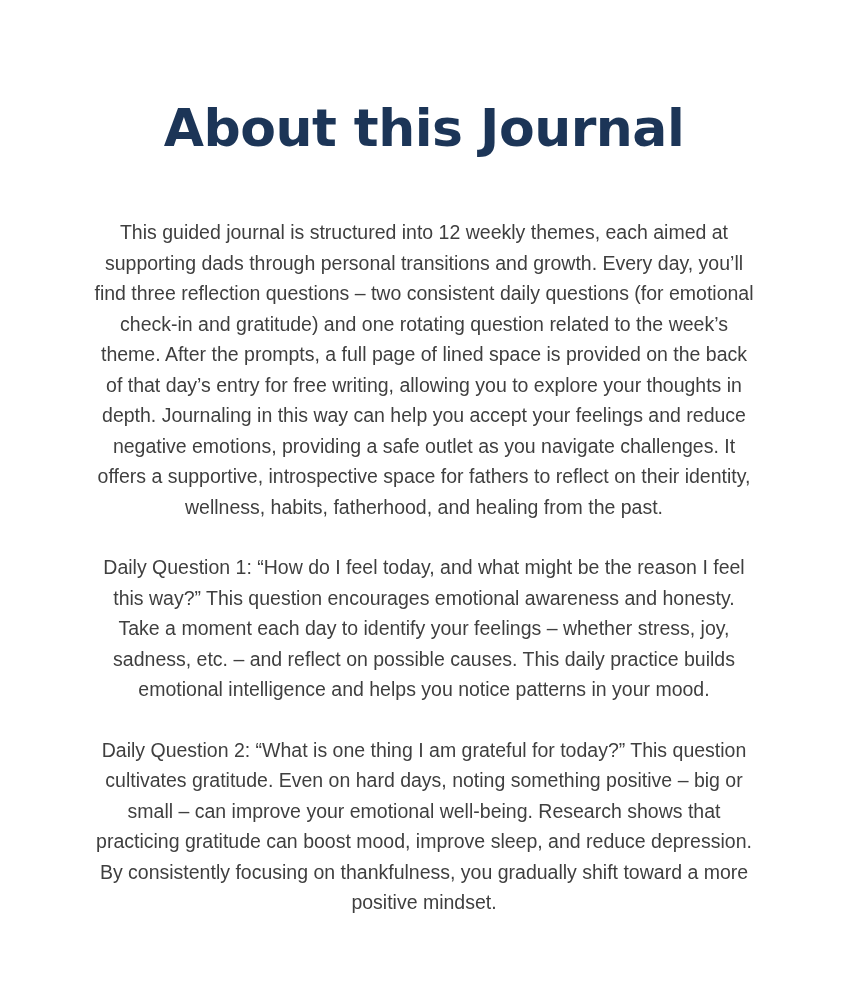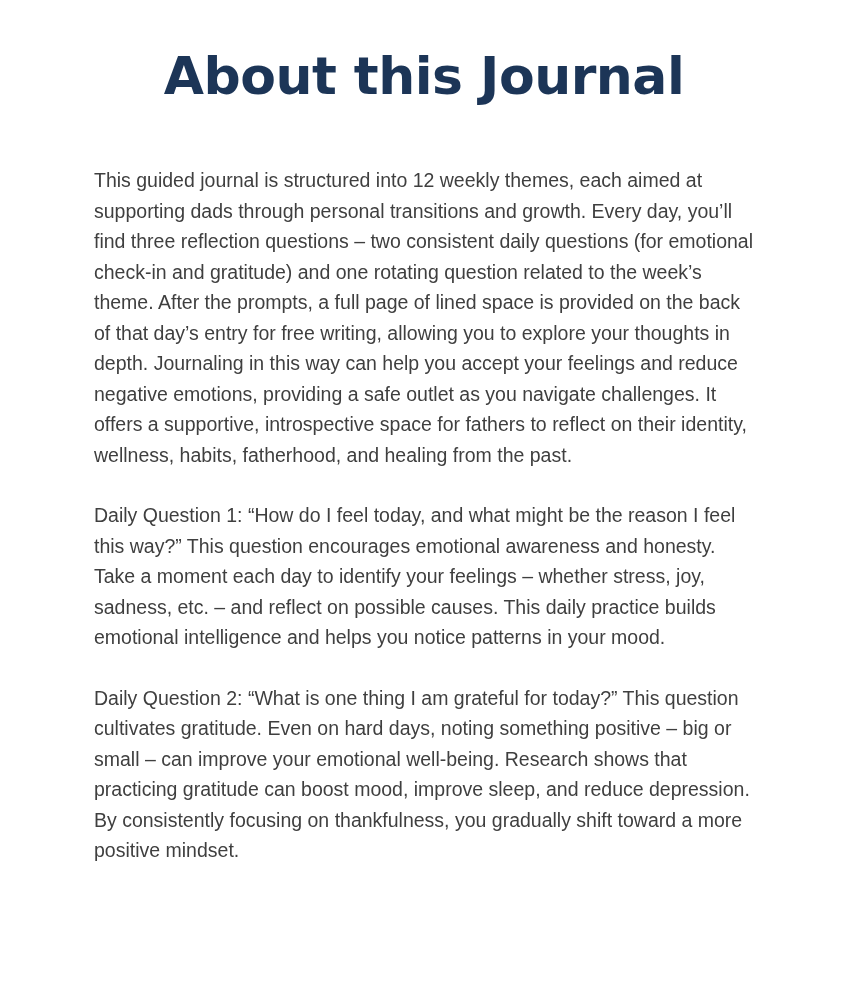--- a/index.html
+++ b/index.html
@@ -11,40 +11,42 @@
     height: 1006px;
     background: #ffffff;
     font-family: "Liberation Sans", sans-serif;
     color: #3b3b3b;
     overflow: hidden;
   }
   .page {
     width: 848px;
     height: 781px;
     box-sizing: border-box;
-    padding: 0;
+    padding: 16px;
     position: relative;
+    margin-top: 36px;
   }
   .page-title {
     text-align: center;
     font-family: "DejaVu Sans", sans-serif;
     font-weight: 700;
     font-size: 52px;
     line-height: 1.1;
     letter-spacing: -0.5px;
     color: #1c3557;
     margin: 0;
     padding-top: 48px;
   }
   .content {
     margin: 0 auto;
     width: 650px;
     padding-top: 60px;
   }
   .para {
+    text-align: center;
     font-size: 19.5px;
     line-height: 30.5px;
     color: #3f3f3f;
     margin: 0 0 30px 0;
     font-family: "Liberation Sans", sans-serif;
   }
   .para.wide {
     width: 660px;
     margin-left: -5px;
   }

